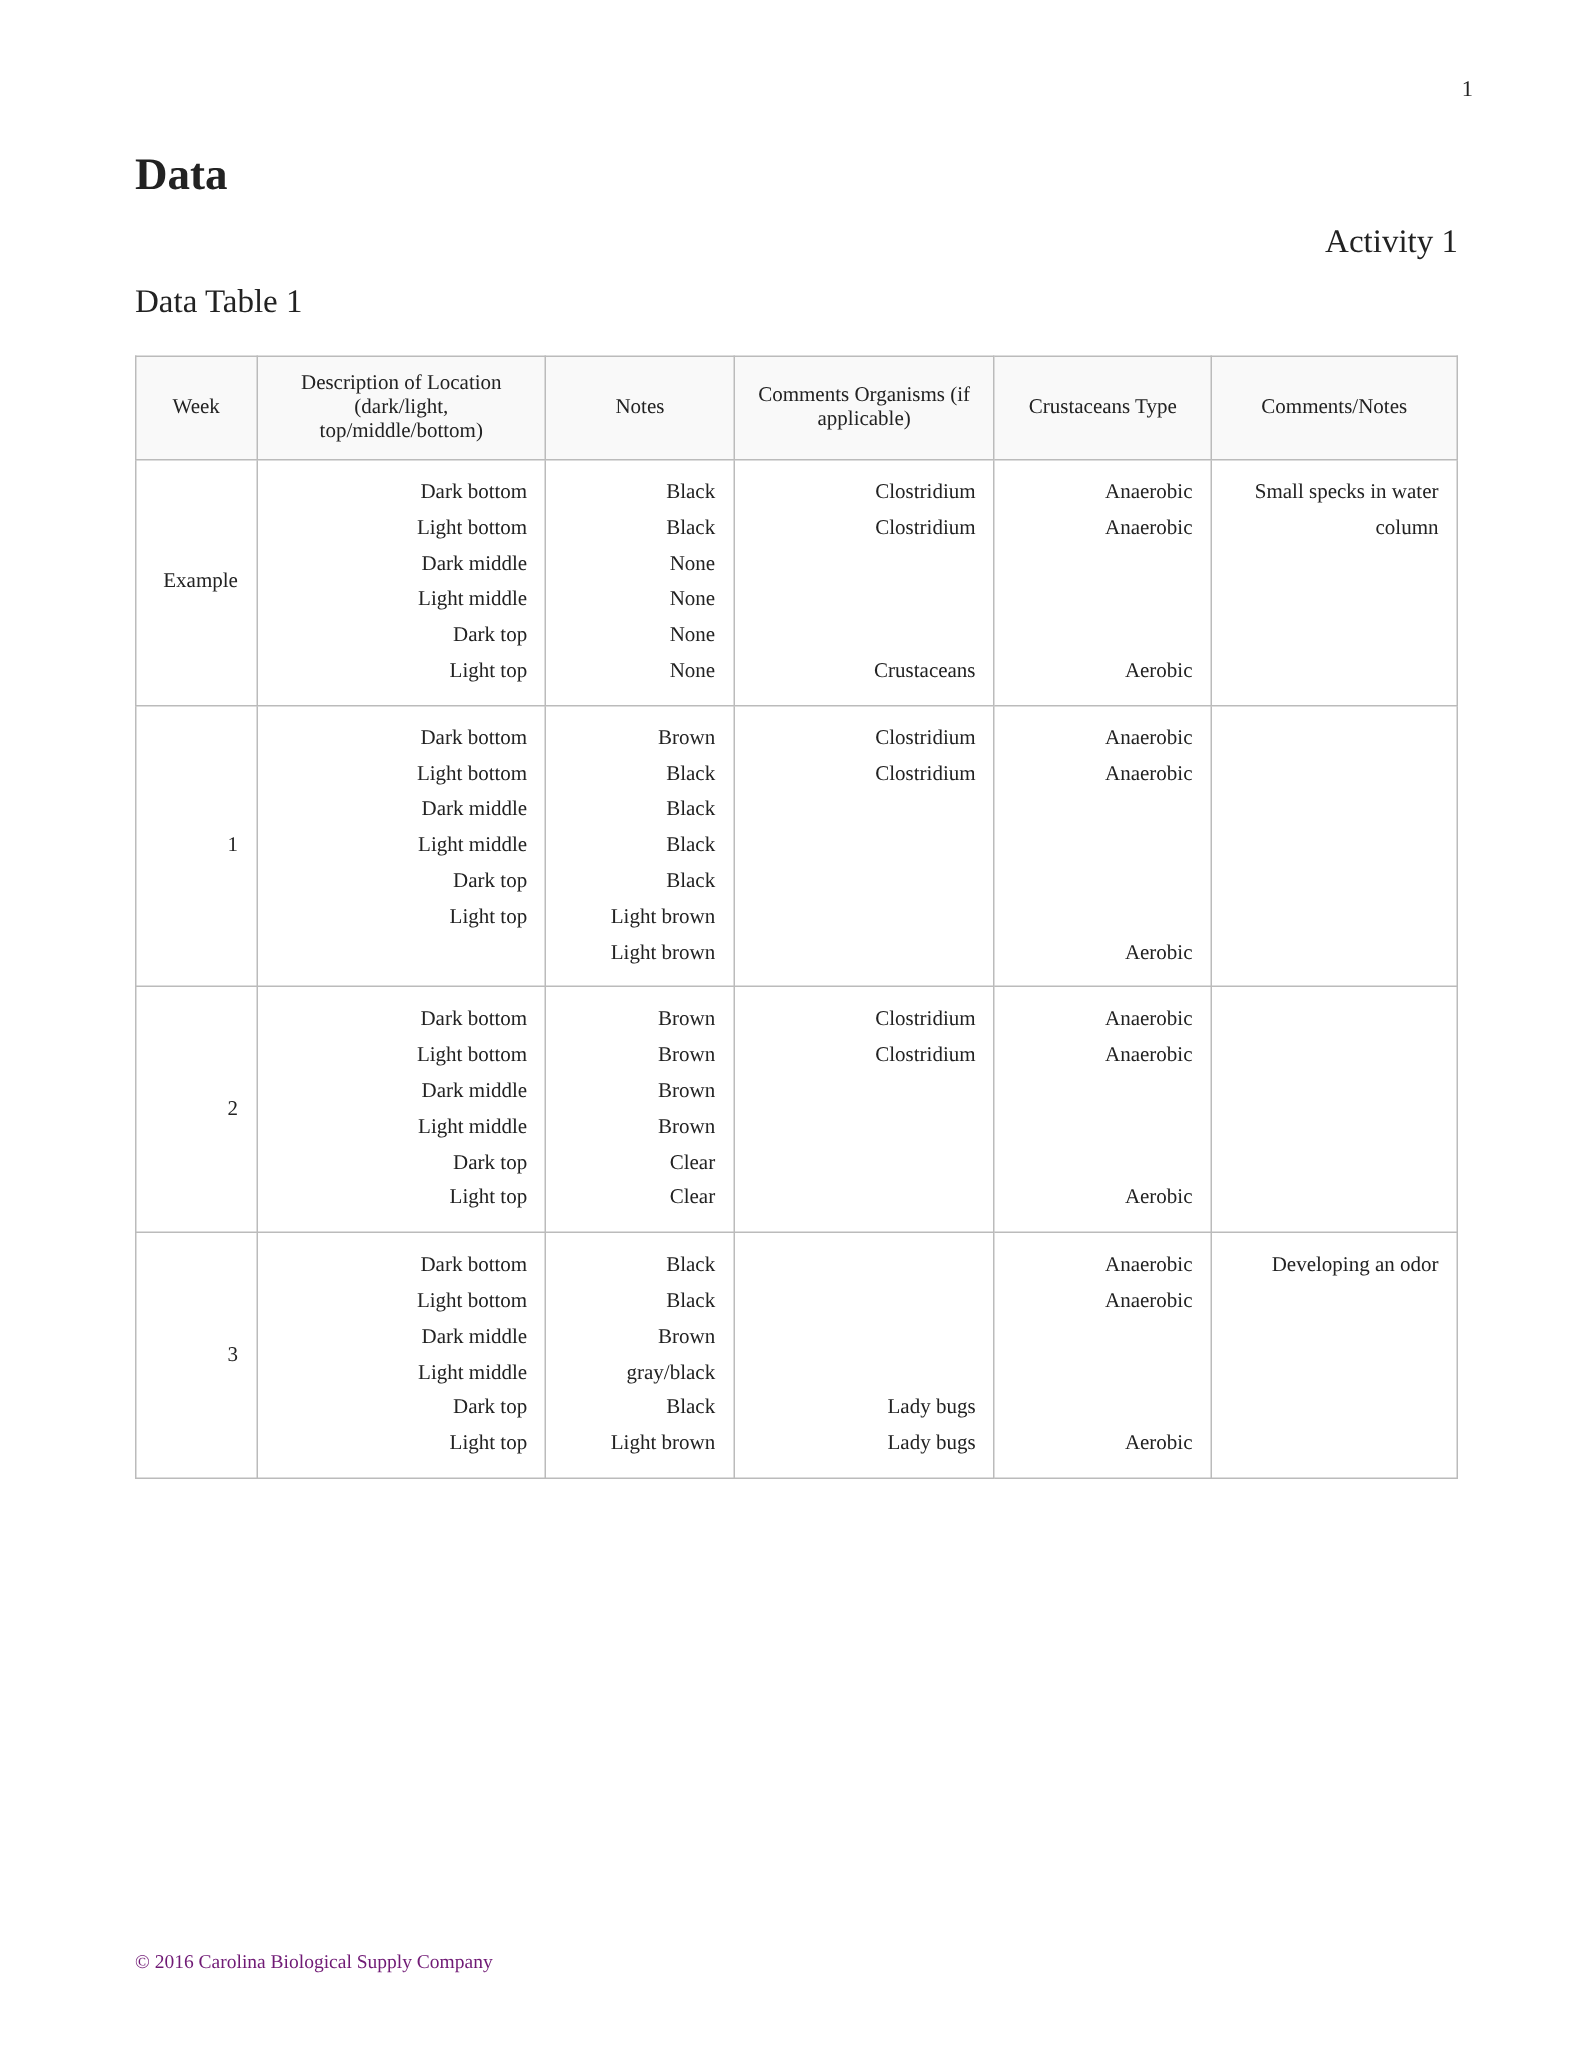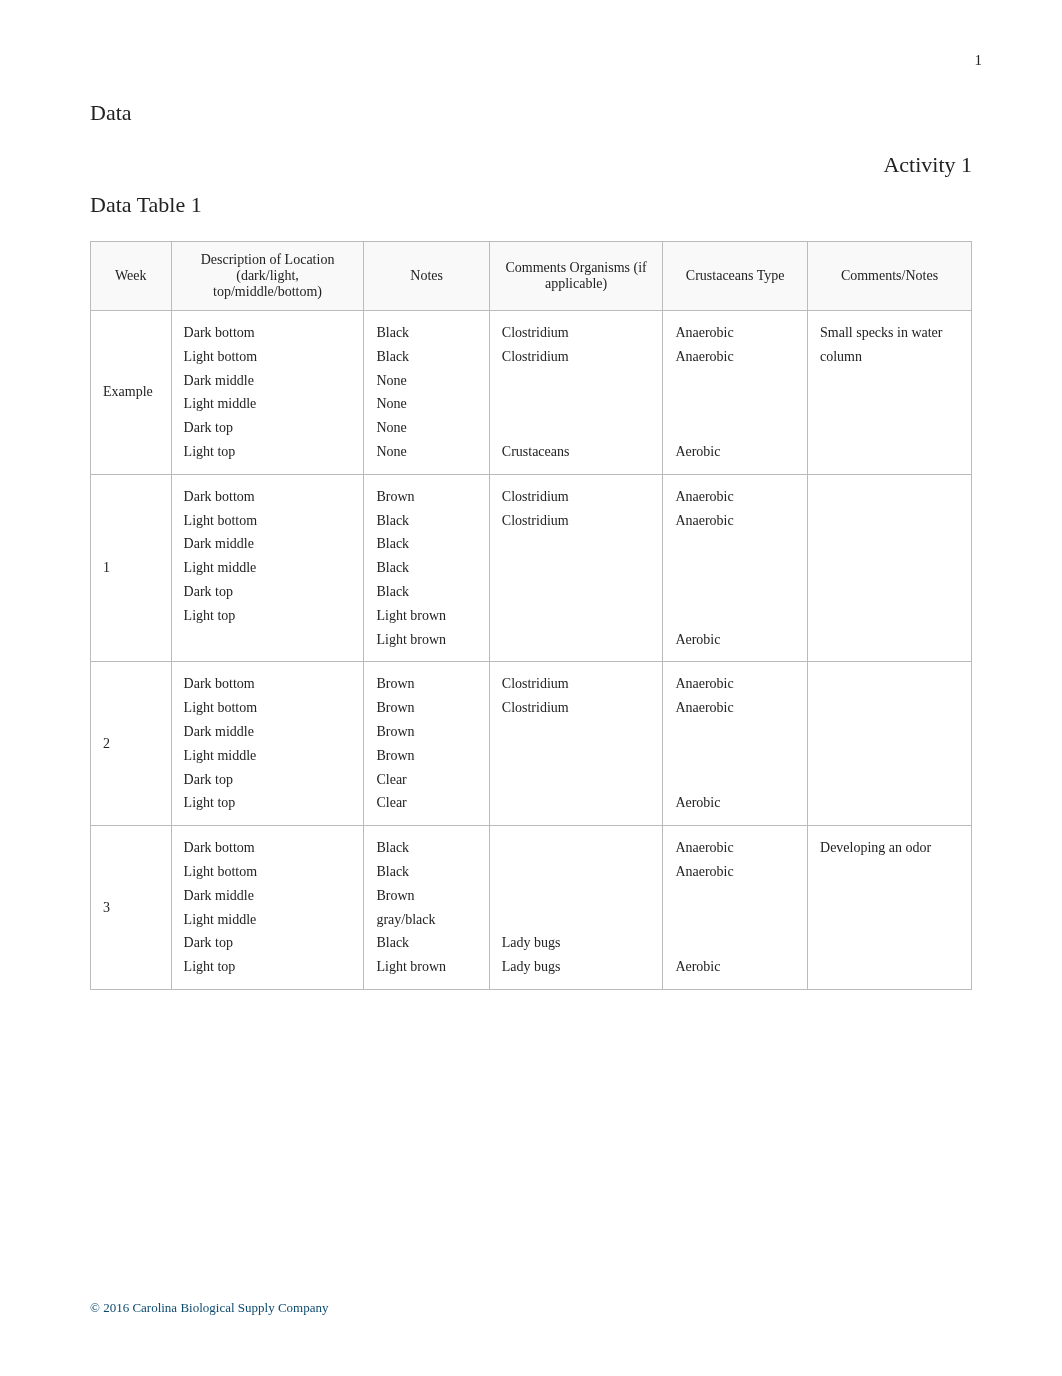--- a/index.html
+++ b/index.html
@@ -15,23 +15,23 @@
     .page-number {
       position: absolute;
       top: 52px;
       right: 80px;
       font-size: 15px;
     }
     .page-content {
       padding: 100px 90px 80px 90px;
     }
     .section-title {
-      font-size: 22px;
-      margin-bottom: 26px;
-      font-weight: normal;
+      font-size: 30px;
+      margin-bottom: 14px;
+      font-weight: bold;
     }
     .activity-title {
       font-size: 22px;
       margin-bottom: 14px;
       font-weight: normal;
       text-align: right;
     }
     .table-title {
       font-size: 22px;
       margin-bottom: 23px;
@@ -48,35 +48,35 @@
       vertical-align: top;
       text-align: left;
     }
     th {
       text-align: center;
       font-weight: normal;
       background: #f9f9f9;
       vertical-align: middle;
     }
     td.week-cell {
-      text-align: left;
+      text-align: right;
       vertical-align: middle;
       margin-left: 20px;
     }
     td.location-cell {
       vertical-align: top;
     }
     .footer {
       position: absolute;
       bottom: 60px;
       left: 90px;
       font-size: 13px;
-      color: #0c4a6e;
-    }
-    .multiline { white-space: pre-line; line-height: 1.7; }
+      color: #701a75;
+    }
+    .multiline { white-space: pre-line; line-height: 1.7; text-align: right; }
   </style>
 </head>
 <body>
 
 <div class="page-number">1</div>
 
 <div class="page-content">
   <div class="section-title">Data</div>
   <div class="activity-title">Activity 1</div>
   <div class="table-title">Data Table 1</div>

